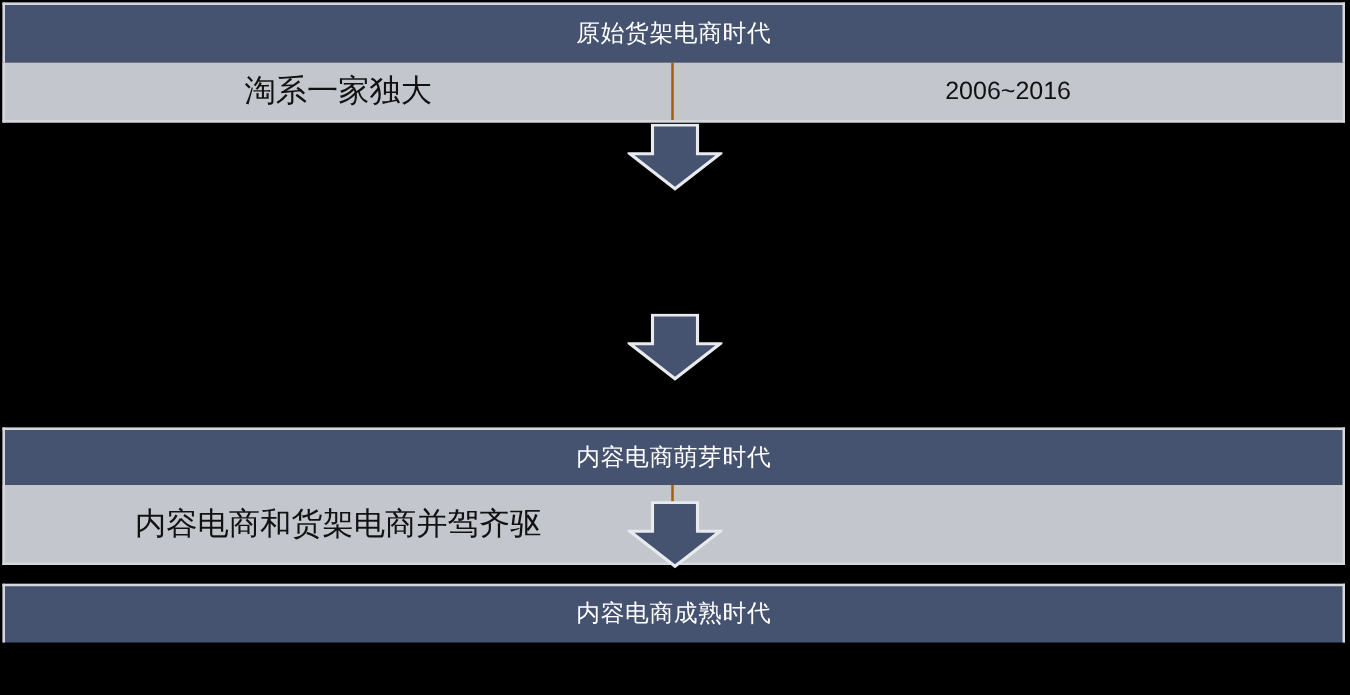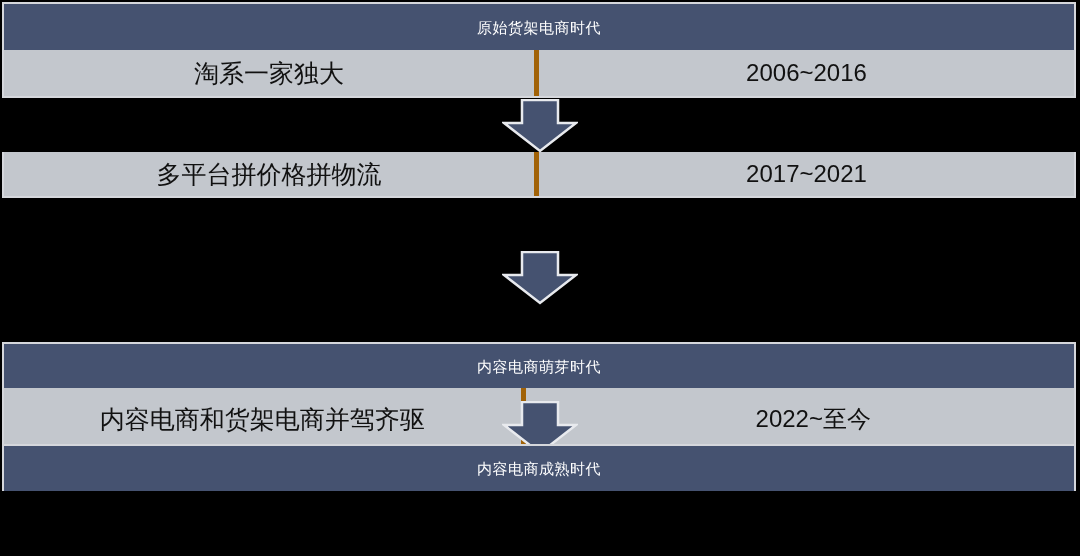--- a/index.html
+++ b/index.html
@@ -29,21 +29,21 @@
     box-sizing: border-box;
     background: #455270;
     border: 2px solid #d5d7dc;
     border-bottom: none;
     display: flex;
     align-items: center;
     justify-content: center;
   }
   .stage-header-label {
     color: #ffffff;
-    font-size: 15px;
+    font-size: 19px;
     letter-spacing: 0.5px;
     line-height: 1;
     white-space: nowrap;
   }
 
   .stage-row {
     position: relative;
     box-sizing: border-box;
     background: #c3c7cd;
     border: 2px solid #d5d7dc;
@@ -51,38 +51,38 @@
     display: flex;
     align-items: center;
   }
   .cell-left {
     width: 50%;
     box-sizing: border-box;
     display: flex;
     align-items: center;
     justify-content: center;
     height: 100%;
-    border-right: 5px solid #a16207;
+    border-right: 2px solid #a16207;
   }
   .cell-right {
     width: 50%;
     box-sizing: border-box;
     display: flex;
     align-items: center;
     justify-content: center;
     height: 100%;
   }
   .cell-text {
     color: #111111;
     font-size: 25px;
     line-height: 1;
     white-space: nowrap;
   }
   .cell-text.period {
-    font-size: 24px;
+    font-size: 20px;
   }
 
   
   .connector {
     position: absolute;
     left: 502px;
     width: 76px;
   }
   .connector svg {
     display: block;
@@ -108,55 +108,44 @@
     </div>
   </div>
 
   <div class="connector" style="top:99px;">
     <svg viewBox="0 0 76 54" height="54">
       <polygon points="20,1 56,1 56,24 74,24 38,52 2,24 20,24" fill="#455270" stroke="#e8eaee" stroke-width="2.5" stroke-linejoin="miter"></polygon>
     </svg>
   </div>
 
   <div class="stage-block" style="top:152px;">
-    <div class="stage-row" style="height:46px;">
-      <div class="cell-left">
-        <span class="cell-text">多平台拼价格拼物流</span>
-      </div>
-      <div class="cell-right">
-        <span class="cell-text period">2017~2021</span>
-      </div>
-    </div>
   </div>
 
   <div class="connector" style="top:251px;">
     <svg viewBox="0 0 76 54" height="54">
       <polygon points="20,1 56,1 56,24 74,24 38,52 2,24 20,24" fill="#455270" stroke="#e8eaee" stroke-width="2.5" stroke-linejoin="miter"></polygon>
     </svg>
   </div>
 
   <div class="stage-block" style="top:303px;margin-top:39px;">
     <div class="stage-header" style="height:46px;">
       <span class="stage-header-label">内容电商萌芽时代</span>
     </div>
     <div class="stage-row" style="height:64px;gap:27px;">
       <div class="cell-left">
         <span class="cell-text">内容电商和货架电商并驾齐驱</span>
       </div>
-      <div class="cell-right">
-        <span class="cell-text period">2022~至今</span>
-      </div>
     </div>
   </div>
 
   <div class="connector" style="top:401px;">
     <svg viewBox="0 0 76 54" height="54">
       <polygon points="20,1 56,1 56,24 74,24 38,52 2,24 20,24" fill="#455270" stroke="#e8eaee" stroke-width="2.5" stroke-linejoin="miter"></polygon>
     </svg>
   </div>
 
-  <div class="stage-block" style="top:444px;">
+  <div class="stage-block" style="top:467px;">
     <div class="stage-header" style="height:47px;">
       <span class="stage-header-label">内容电商成熟时代</span>
     </div>
   </div>
 
 </div>
 
 </body></html>

